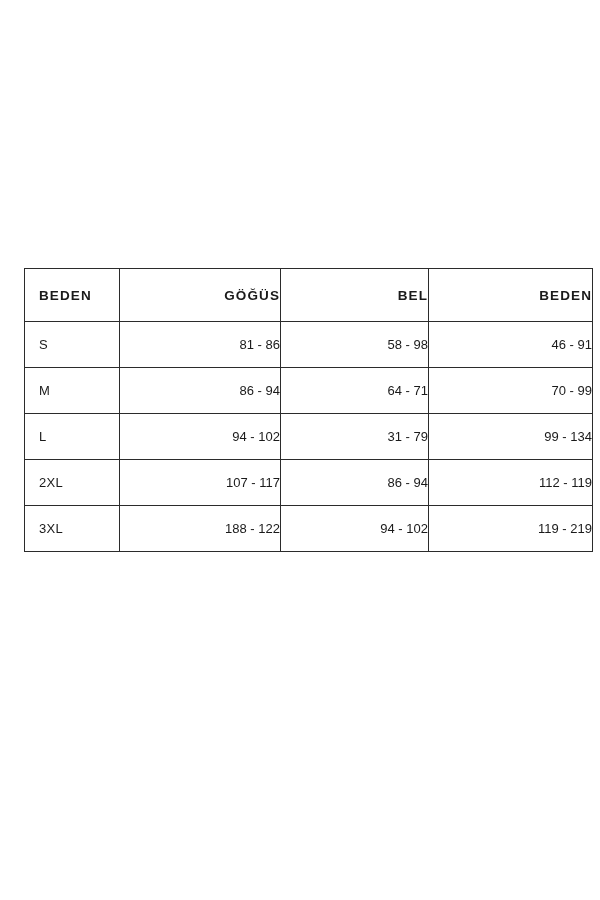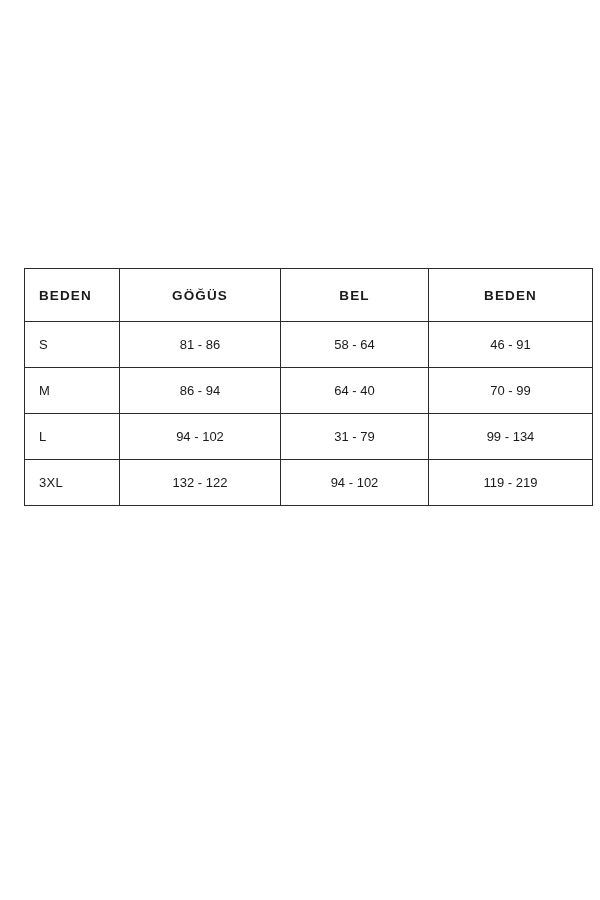--- a/index.html
+++ b/index.html
@@ -31,21 +31,21 @@
     border-collapse: collapse;
     border: 1px solid #2b2b2b;
     table-layout: fixed;
   }
   table.size-table th,
   table.size-table td {
     border: 1px solid #2b2b2b;
     height: 45px;
     font-size: 13px;
     font-weight: normal;
-    text-align: center;
+    text-align: right;
     vertical-align: middle;
     padding: 0;
     color: #1a1a1a;
   }
   table.size-table thead th {
     font-weight: bold;
     letter-spacing: 1.1px;
     font-size: 13.5px;
     height: 52px;
     margin-top: 39px;
@@ -74,37 +74,43 @@
           <th class="col-size">BEDEN</th>
           <th class="col-chest">GÖĞÜS</th>
           <th class="col-waist">BEL</th>
           <th class="col-hip">BEDEN</th>
         </tr>
       </thead>
       <tbody>
         <tr>
           <td class="col-size">S</td>
           <td>81 - 86</td>
-          <td>58 - 64</td>
+          <td>58 - 98</td>
           <td>46 - 91</td>
         </tr>
         <tr>
           <td class="col-size">M</td>
           <td>86 - 94</td>
-          <td>64 - 40</td>
+          <td>64 - 71</td>
           <td>70 - 99</td>
         </tr>
         <tr>
           <td class="col-size">L</td>
           <td>94 - 102</td>
           <td>31 - 79</td>
           <td>99 - 134</td>
         </tr>
         <tr>
+          <td class="col-size">2XL</td>
+          <td>107 - 117</td>
+          <td>86 - 94</td>
+          <td>112 - 119</td>
+        </tr>
+        <tr>
           <td class="col-size">3XL</td>
-          <td>132 - 122</td>
+          <td>188 - 122</td>
           <td>94 - 102</td>
           <td>119 - 219</td>
         </tr>
       </tbody>
     </table>
   </div>
 </div>
 
 </body></html>

